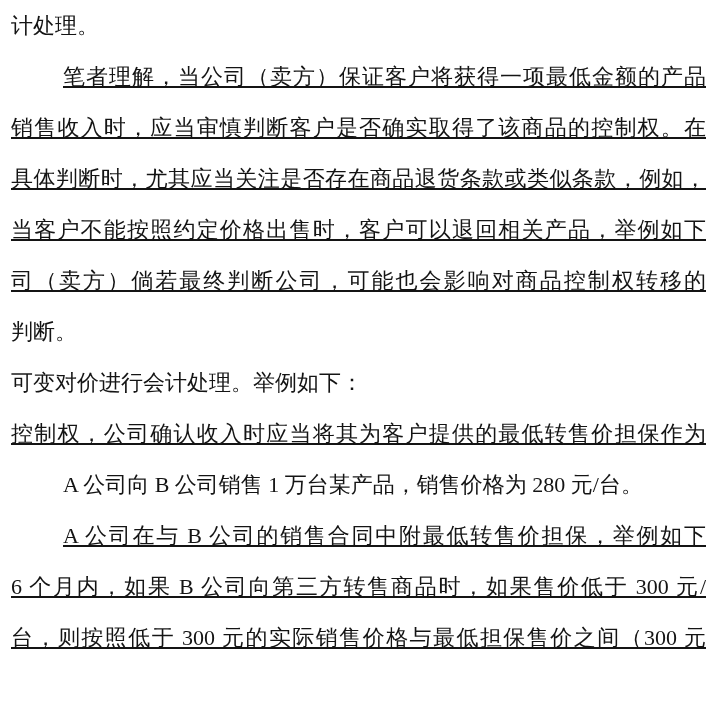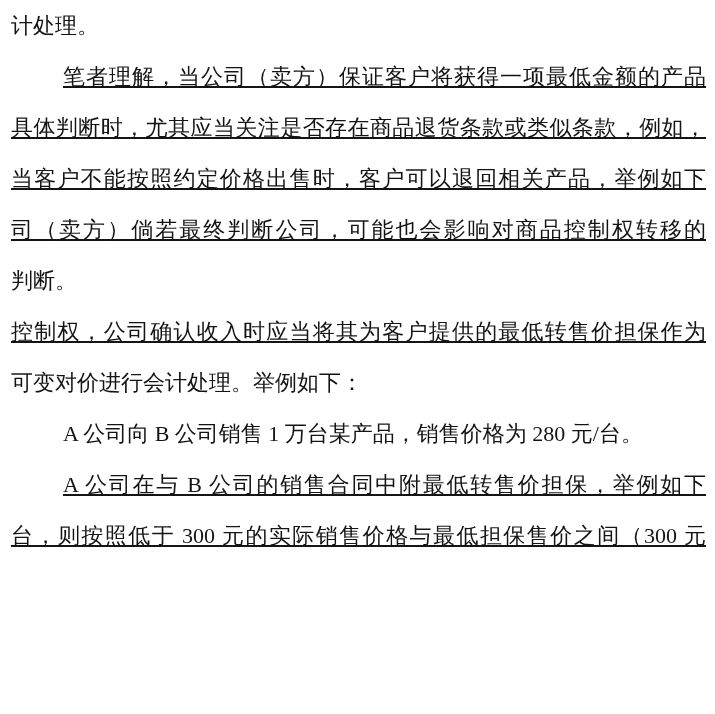--- a/index.html
+++ b/index.html
@@ -43,22 +43,24 @@
   .indent {
     text-indent: 52px;
   }
 </style>
 </head>
 <body>
 
 <div class="page">
   <div class="line e">计处理。</div>
   <div class="line j indent">笔者理解，当公司（卖方）保证客户将获得一项最低金额的产品</div>
+  <div class="line j">销售收入时，应当审慎判断客户是否确实取得了该商品的控制权。在</div>
   <div class="line j">具体判断时，尤其应当关注是否存在商品退货条款或类似条款，例如，</div>
   <div class="line j">当客户不能按照约定价格出售时，客户可以退回相关产品，举例如下</div>
   <div class="line j">司（卖方）倘若最终判断公司，可能也会影响对商品控制权转移的</div>
   <div class="line e">判断。</div>
+  <div class="line e">可变对价进行会计处理。举例如下：</div>
   <div class="line j">控制权，公司确认收入时应当将其为客户提供的最低转售价担保作为</div>
-  <div class="line e">可变对价进行会计处理。举例如下：</div>
   <div class="line e indent">A 公司向 B 公司销售 1 万台某产品，销售价格为 280 元/台。</div>
   <div class="line j indent">A 公司在与 B 公司的销售合同中附最低转售价担保，举例如下</div>
+  <div class="line j">6 个月内，如果 B 公司向第三方转售商品时，如果售价低于 300 元/</div>
   <div class="line j">台，则按照低于 300 元的实际销售价格与最低担保售价之间（300 元</div>
 </div>
 
 </body></html>

